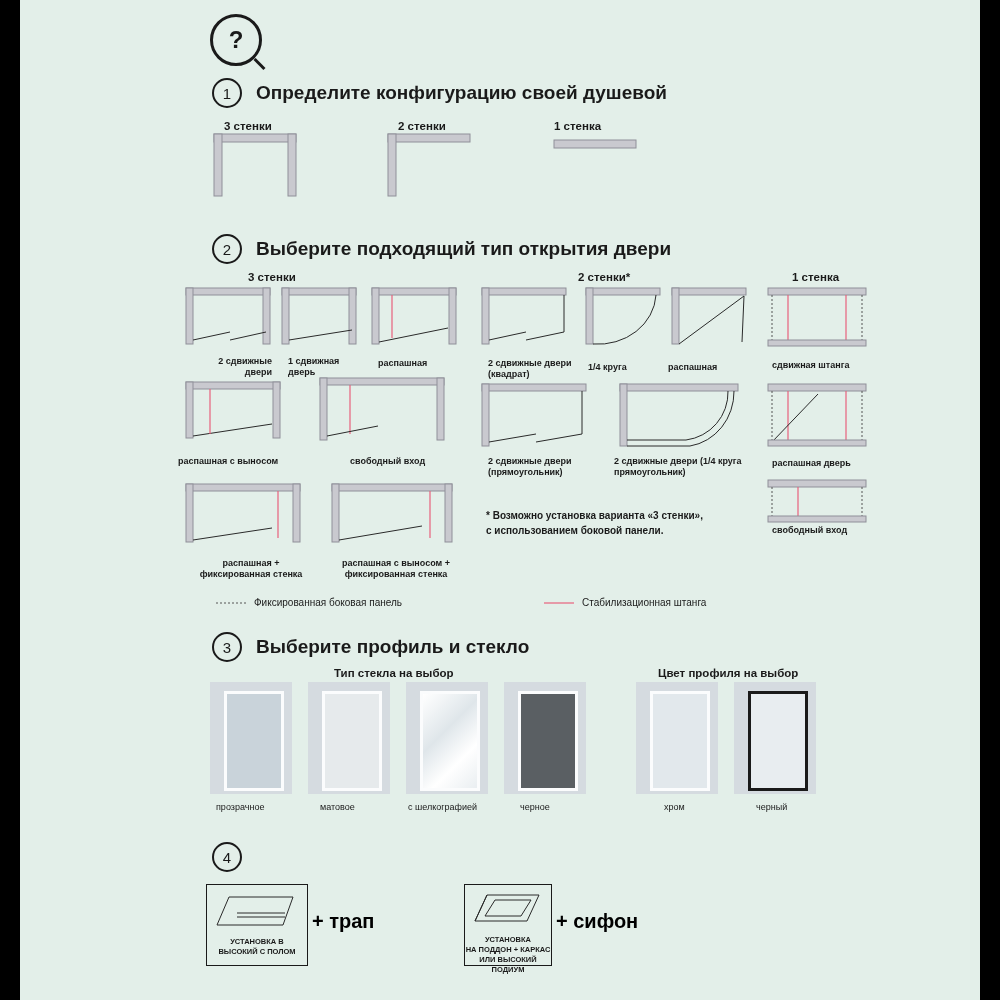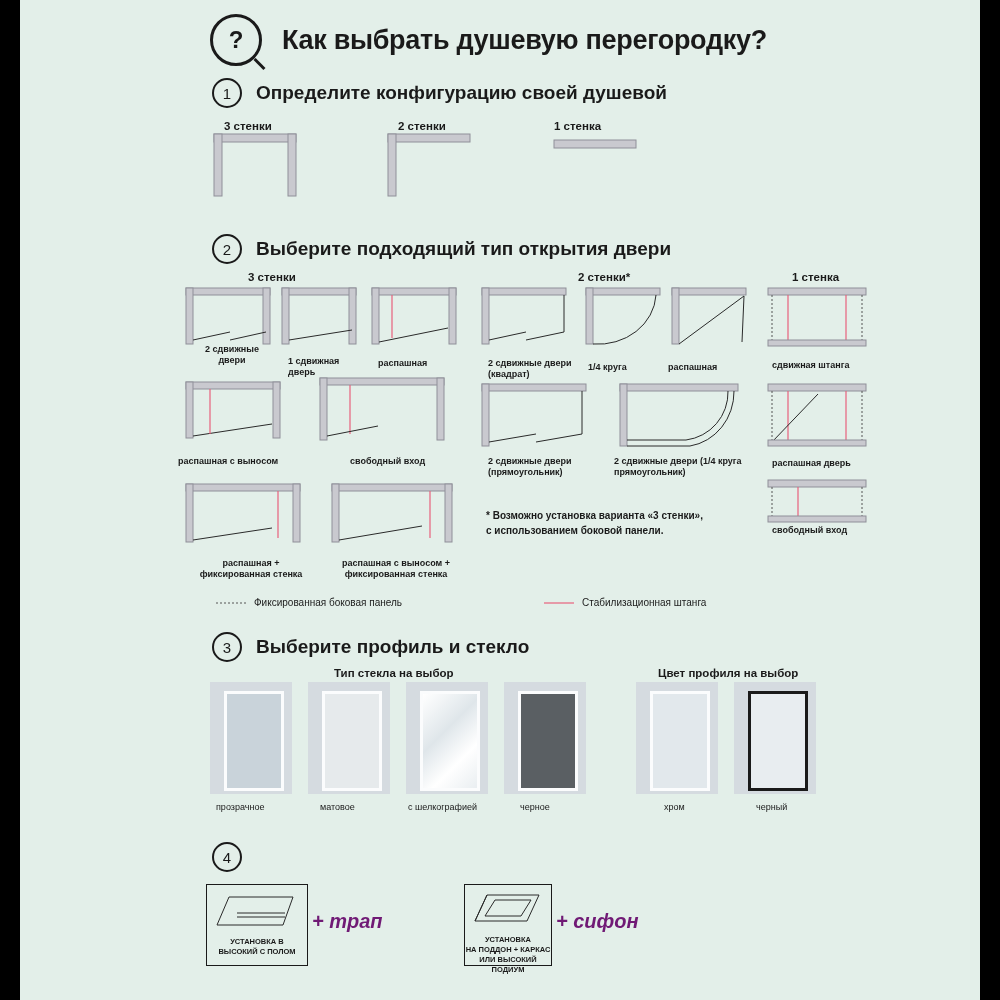--- a/index.html
+++ b/index.html
@@ -18,30 +18,29 @@
   svg{position:absolute;overflow:visible;}
   .wall{fill:#c9c9cf;stroke:#8f8f99;stroke-width:1;}
   .pink{stroke:#e8607d;stroke-width:1.2;fill:none;}
   .dot{stroke:#555;stroke-width:1;stroke-dasharray:2 2;fill:none;}
   .thin{stroke:#2a2a2a;stroke-width:1;fill:none;}
   .door-cap{position:absolute;font-size:9px;color:#1a1a1a;text-align:center;font-weight:bold;line-height:1.25;}
   .gl-card{position:absolute;width:82px;height:112px;background:#d5dbe0;}
   .gl-lbl{position:absolute;font-size:9px;color:#1a1a1a;}
   .base-box{position:absolute;border:1.5px solid #1a1a1a;background:#e3efe9;}
   .base-cap{position:absolute;font-size:7.5px;font-weight:bold;color:#1a1a1a;text-align:center;line-height:1.35;width:100%;}
-  .plus{position:absolute;font-size:20px;font-weight:bold;color:#701a75;font-style:italic;}
+  .plus{position:absolute;font-size:20px;font-weight:bold;color:#000000;}
 </style>
 </head>
 <body>
 
 <div id="poster">
 
   <div class="title-row">
     <div class="q-badge">?</div>
-    <div class="main-title">Как выбрать душевую перегородку?</div>
   </div>
 
   <div class="step" style="left:192px;top:78px;">
     <div class="num">1</div>
     <div class="txt">Определите конфигурацию своей душевой</div>
   </div>
 
   <div class="grp-label" style="left:204px;top:120px;">3 стенки</div>
   <div class="grp-label" style="left:378px;top:120px;">2 стенки</div>
   <div class="grp-label" style="left:534px;top:120px;">1 стенка</div>
@@ -68,21 +67,21 @@
   <div class="grp-label" style="left:558px;top:271px;">2 стенки*</div>
   <div class="grp-label" style="left:772px;top:271px;">1 стенка</div>
 
   <svg style="left:166px;top:288px;" width="90" height="62">
     <rect class="wall" x="0" y="0" width="84" height="7"></rect>
     <rect class="wall" x="0" y="0" width="7" height="56"></rect>
     <rect class="wall" x="77" y="0" width="7" height="56"></rect>
     <line class="thin" x1="7" y1="52" x2="44" y2="44"></line>
     <line class="thin" x1="44" y1="52" x2="80" y2="44"></line>
   </svg>
-  <div class="door-cap" style="left:172px;top:344px;width:80px;text-align:center;">2 сдвижные
+  <div class="door-cap" style="left:172px;top:356px;width:80px;text-align:right;">2 сдвижные
 двери</div>
 
   <svg style="left:262px;top:288px;" width="80" height="62">
     <rect class="wall" x="0" y="0" width="74" height="7"></rect>
     <rect class="wall" x="0" y="0" width="7" height="56"></rect>
     <rect class="wall" x="67" y="0" width="7" height="56"></rect>
     <line class="thin" x1="7" y1="52" x2="70" y2="42"></line>
   </svg>
   <div class="door-cap" style="left:268px;top:356px;width:80px;text-align:left;">1 сдвижная
 дверь</div>

